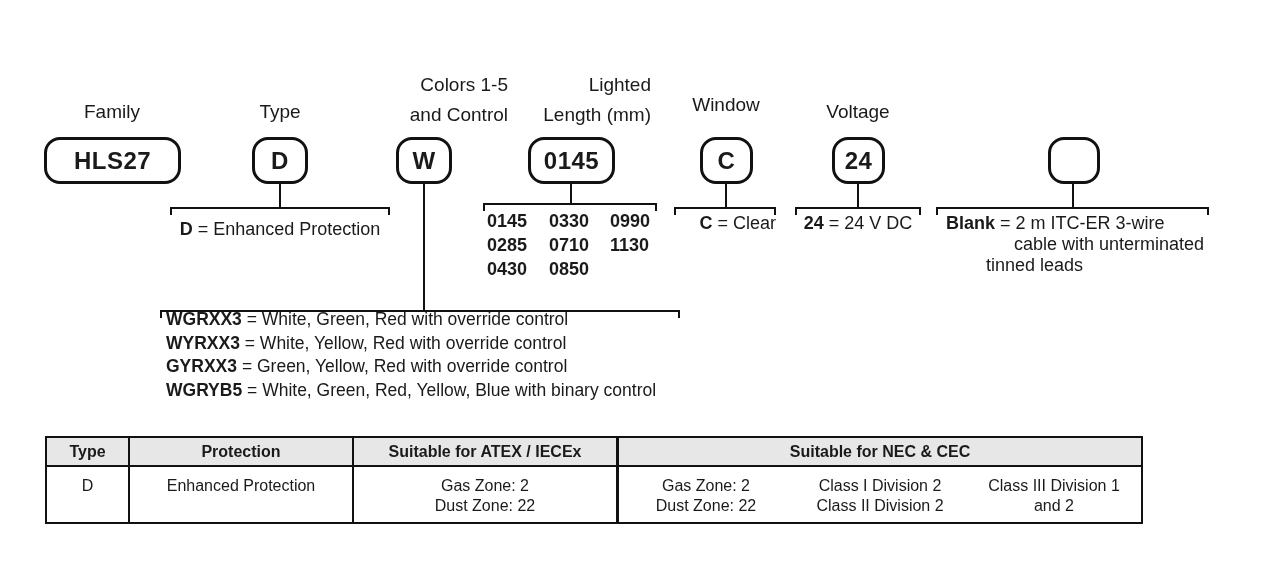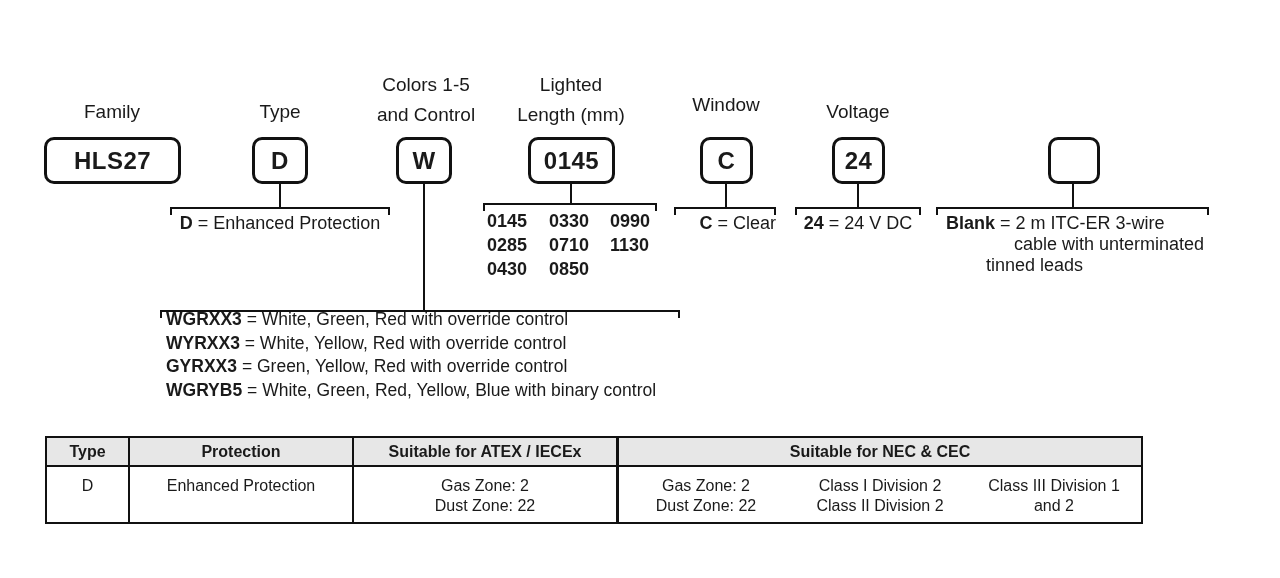--- a/index.html
+++ b/index.html
@@ -2,25 +2,25 @@
 <html><head>
 <meta charset="utf-8">
 <style>
   html,body{margin:0;padding:0;background:#ffffff;}
   .canvas{
     position:relative;width:1280px;height:578px;background:#ffffff;overflow:hidden;
     font-family:"Liberation Sans",sans-serif;color:#1a1a1a;
   }
   
   .col-label{position:absolute;font-size:19px;line-height:24px;text-align:center;color:#1a1a1a;}
-  .col-label.two-line{line-height:30px;}
+  .col-label.two-line{line-height:30px;text-align:right;}
   
   .code-box{
     position:absolute;top:137px;height:47px;box-sizing:border-box;
-    border:3px solid #111;border-radius:10px;background:#fff;
+    border:3px solid #111;border-radius:16px;background:#fff;
     display:flex;align-items:center;justify-content:center;
     font-weight:bold;font-size:24px;letter-spacing:.5px;
   }
   
   .stem{position:absolute;width:2px;background:#111;}
   .bracket{position:absolute;height:8px;box-sizing:border-box;
     border:2px solid #111;border-bottom:none;}
   .note{position:absolute;font-size:18px;line-height:21px;white-space:nowrap;}
   .note b,.opt b{font-weight:bold;}
   .note.centered{text-align:center;}
@@ -79,21 +79,21 @@
   <div class="stem" style="left:857px;top:184px;height:24px;"></div>
   <div class="stem" style="left:1072px;top:184px;height:24px;"></div>
 
   <div class="bracket" style="left:170px;top:207px;width:220px;"></div>
   <div class="bracket" style="left:160px;top:310px;width:520px;"></div>
   <div class="bracket" style="left:483px;top:203px;width:174px;"></div>
   <div class="bracket" style="left:674px;top:207px;width:102px;"></div>
   <div class="bracket" style="left:795px;top:207px;width:126px;"></div>
   <div class="bracket" style="left:936px;top:207px;width:273px;"></div>
 
-  <div class="note centered" style="left:170px;top:213px;width:220px;">
+  <div class="note centered" style="left:170px;top:219px;width:220px;">
     <b>D</b>
     <span>= Enhanced Protection</span>
   </div>
 
   <div class="len-grid">
     <span>0145</span>
     <span>0330</span>
     <span>0990</span>
     <span>0285</span>
     <span>0710</span>

